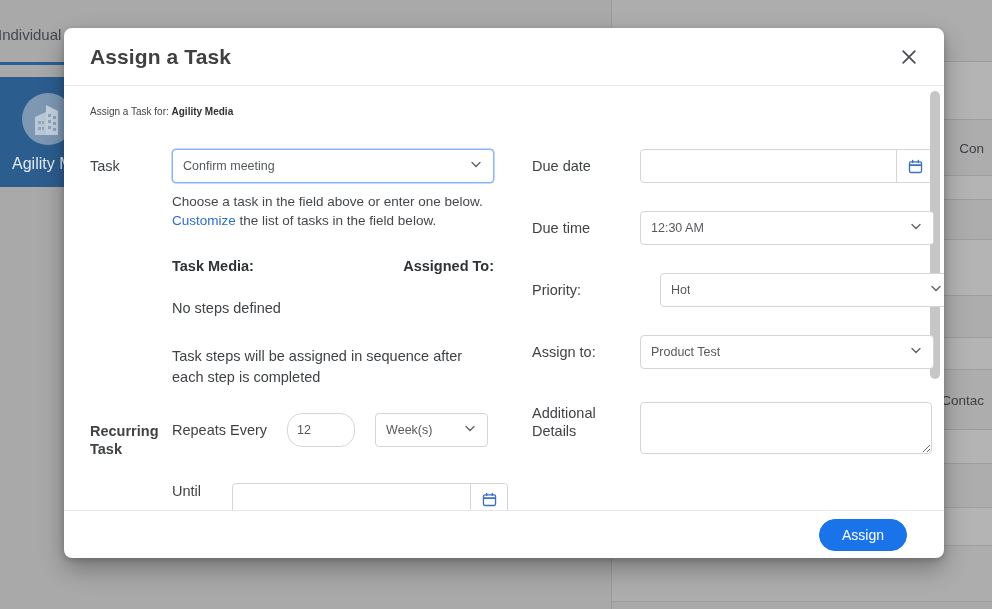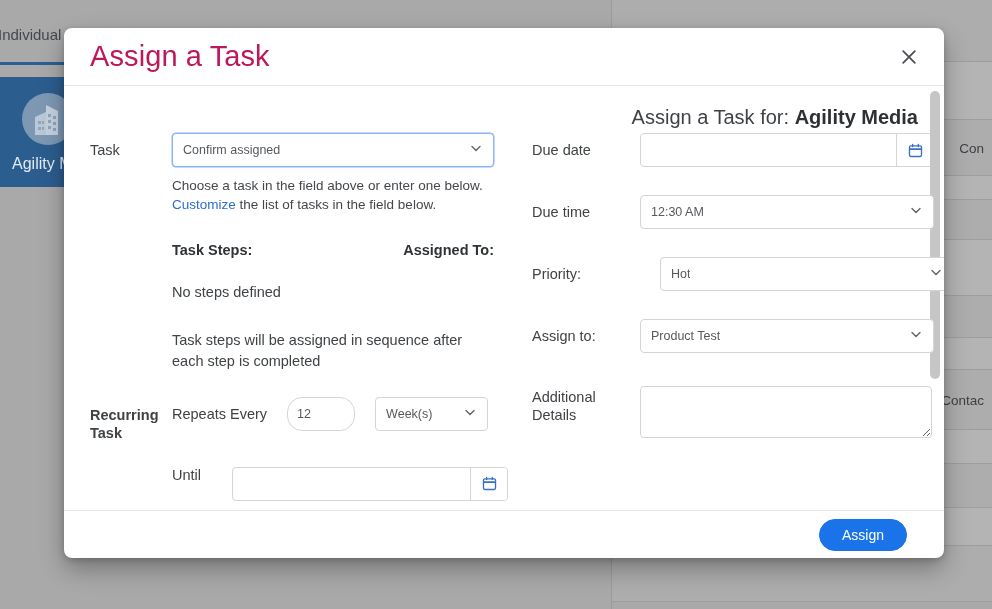--- a/index.html
+++ b/index.html
@@ -78,21 +78,21 @@
     overflow: hidden;
   }
   .modal-header {
     height: 58px; min-height: 58px;
     border-bottom: 1px solid #e4e6e8;
     display: flex; align-items: center;
     padding: 0 26px;
     position: relative;
   }
   .modal-title {
-    font-size: 29px; color: #be185d; font-weight: normal;
+    font-size: 21px; color: #404040; font-weight: bold;
     letter-spacing: .1px;
   }
   .close-btn {
     position: absolute; right: 20px; top: 50%; transform: translateY(-50%);
     width: 30px; height: 30px;
     display: flex; align-items: center; justify-content: center;
     cursor: pointer; color: #4a4e52;
   }
 
   .modal-body {
@@ -104,23 +104,22 @@
   .scroll-track {
     position: absolute; right: 4px; top: 5px; bottom: 5px; width: 10px;
   }
   .scroll-thumb {
     position: absolute; right: 4px; top: 5px; width: 10px; height: 288px;
     border-radius: 6px; background: #c6c6c6;
     cursor: pointer;
   }
 
   .subtitle {
-    font-size: 20px; color: #3f4346;
-    margin: 0 0 4px 0;
-    text-align: right;
+    font-size: 10px; color: #3f4346;
+    margin: 0 0 32px 0;
   }
   .subtitle b { font-weight: bold; color: #2e3134; }
 
   .cols { display: flex; }
   .col-left { width: 430px; flex: 0 0 430px; }
   .col-right { flex: 1 1 auto; padding-left: 12px; }
 
   .frow { display: flex; align-items: flex-start; margin-bottom: 0; }
   .flabel {
     font-size: 14.5px; color: #3f4346;
@@ -337,42 +336,42 @@
       <span>Assign a Task for: </span><b>Agility Media</b>
     </div>
 
     <div class="cols">
 
       <div class="col-left">
 
         <div class="frow">
           <div class="flabel w-left">Task</div>
           <div class="sel focused" style="width:322px;">
-            <span class="sel-value">Confirm assigned</span>
+            <span class="sel-value">Confirm meeting</span>
             <span class="chev">
               <svg width="16" height="16" viewBox="0 0 24 24" fill="none" stroke="currentColor" stroke-width="2" stroke-linecap="round">
                   <path d="M6 9l6 6 6-6"></path>
                 </svg>
             </span>
           </div>
         </div>
 
         <div class="frow">
           <div class="flabel w-left"></div>
           <div class="helper">
             <div>Choose a task in the field above or enter one below.</div>
             <div><a>Customize</a><span> the list of tasks in the field below.</span></div>
           </div>
         </div>
 
         <div class="frow">
           <div class="flabel w-left"></div>
           <div style="width:322px;">
             <div class="steps-head">
-              <span>Task Steps:</span>
+              <span>Task Media:</span>
               <span>Assigned To:</span>
             </div>
             <div class="steps-empty">No steps defined</div>
             <div class="steps-note">Task steps will be assigned in sequence after each step is completed</div>
           </div>
         </div>
 
         <div class="recurring-wrap">
           <div class="recurring-label">Recurring Task</div>
           <div class="recurring-body">

